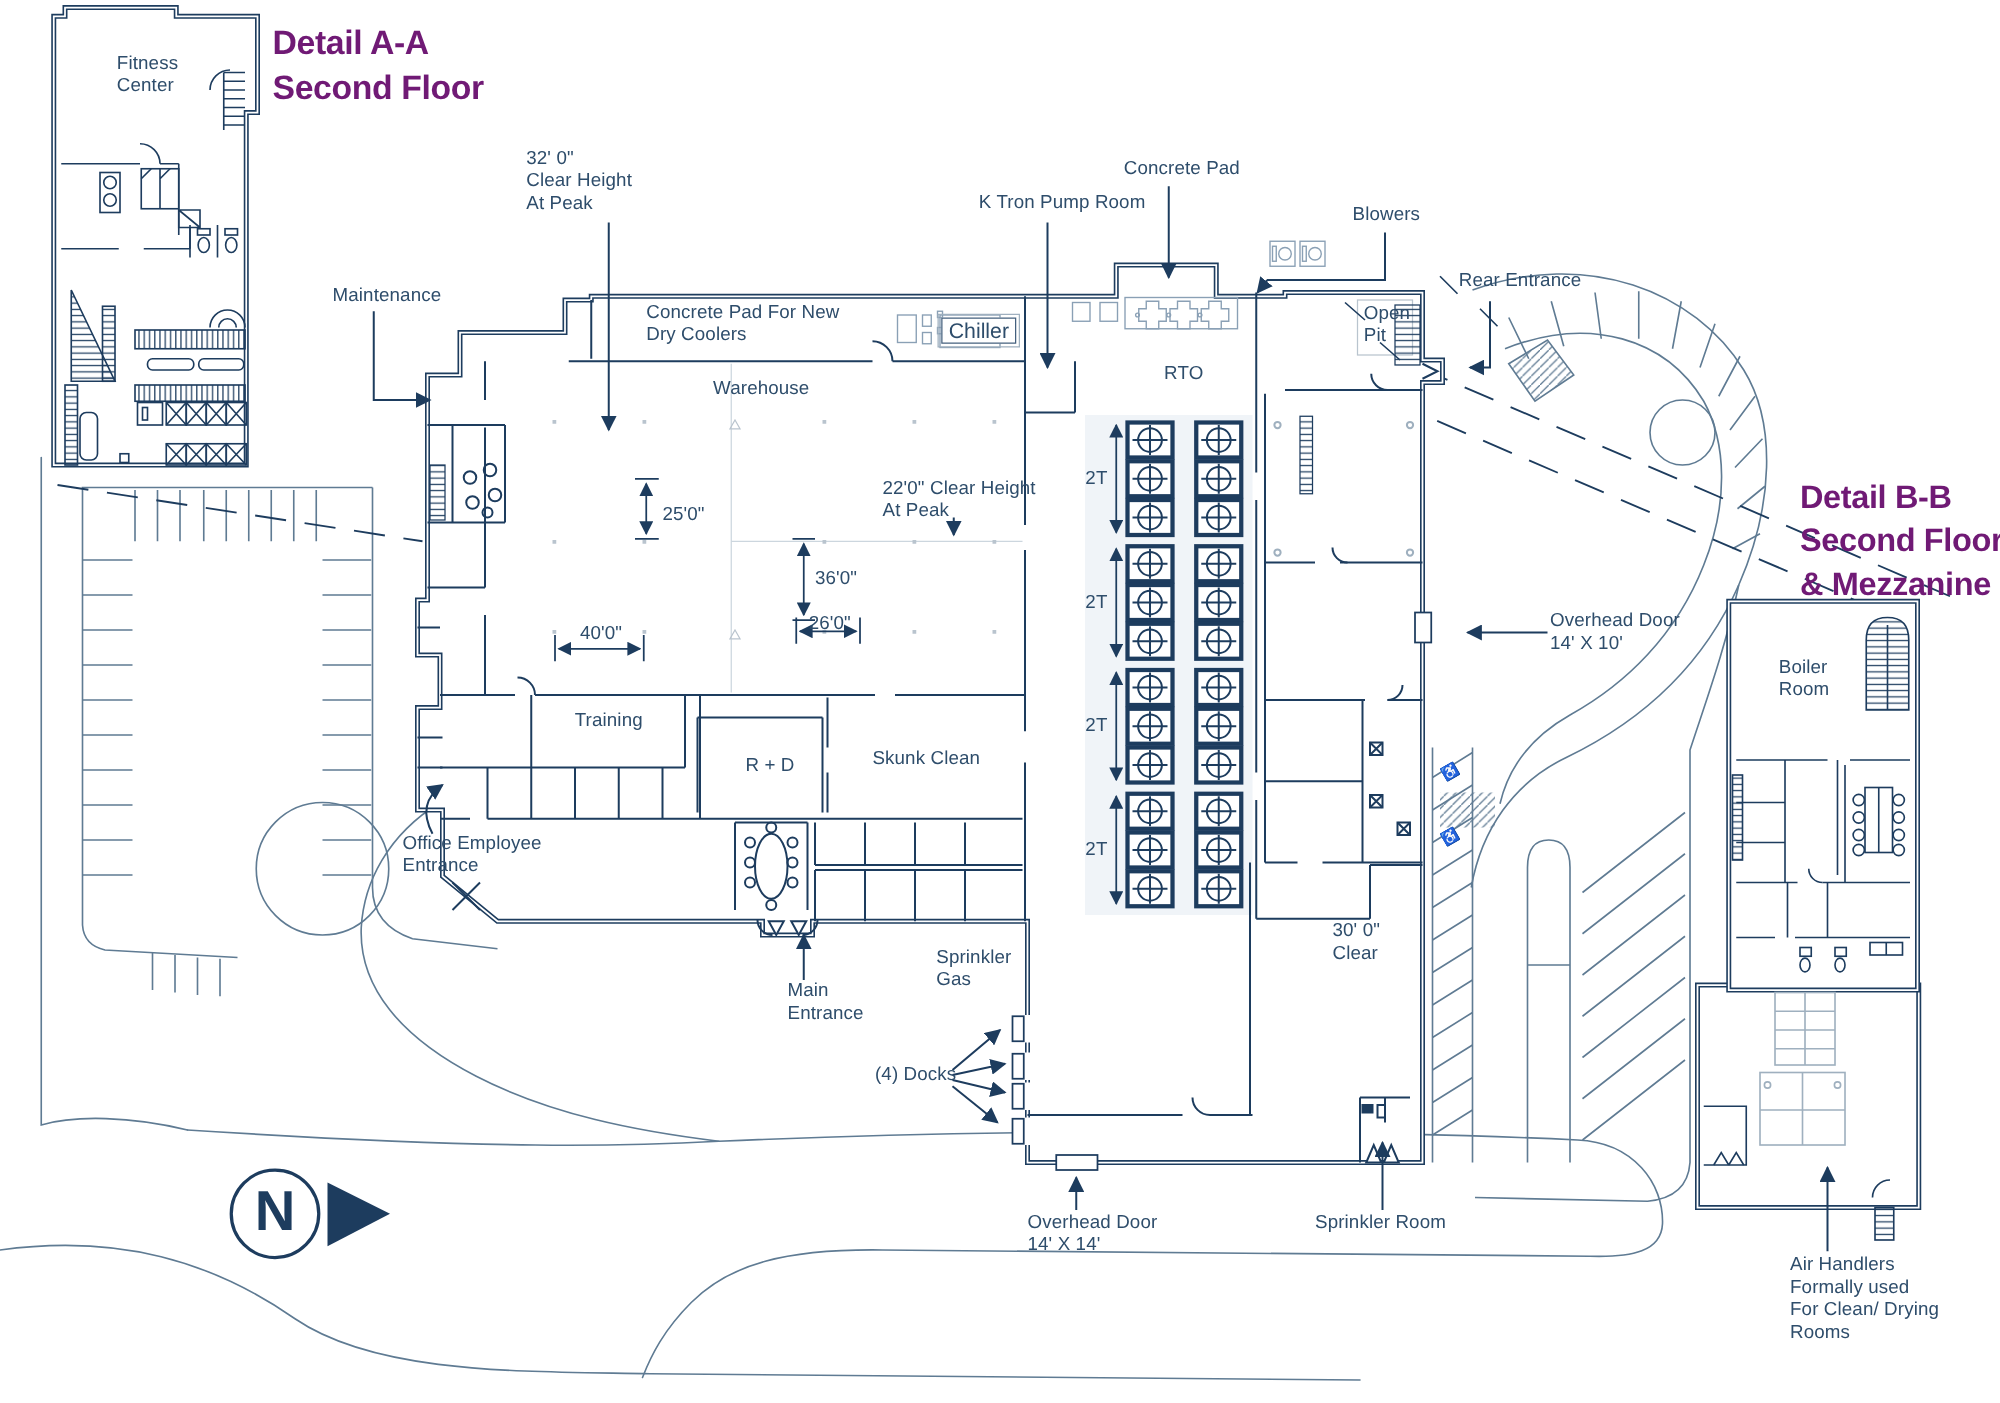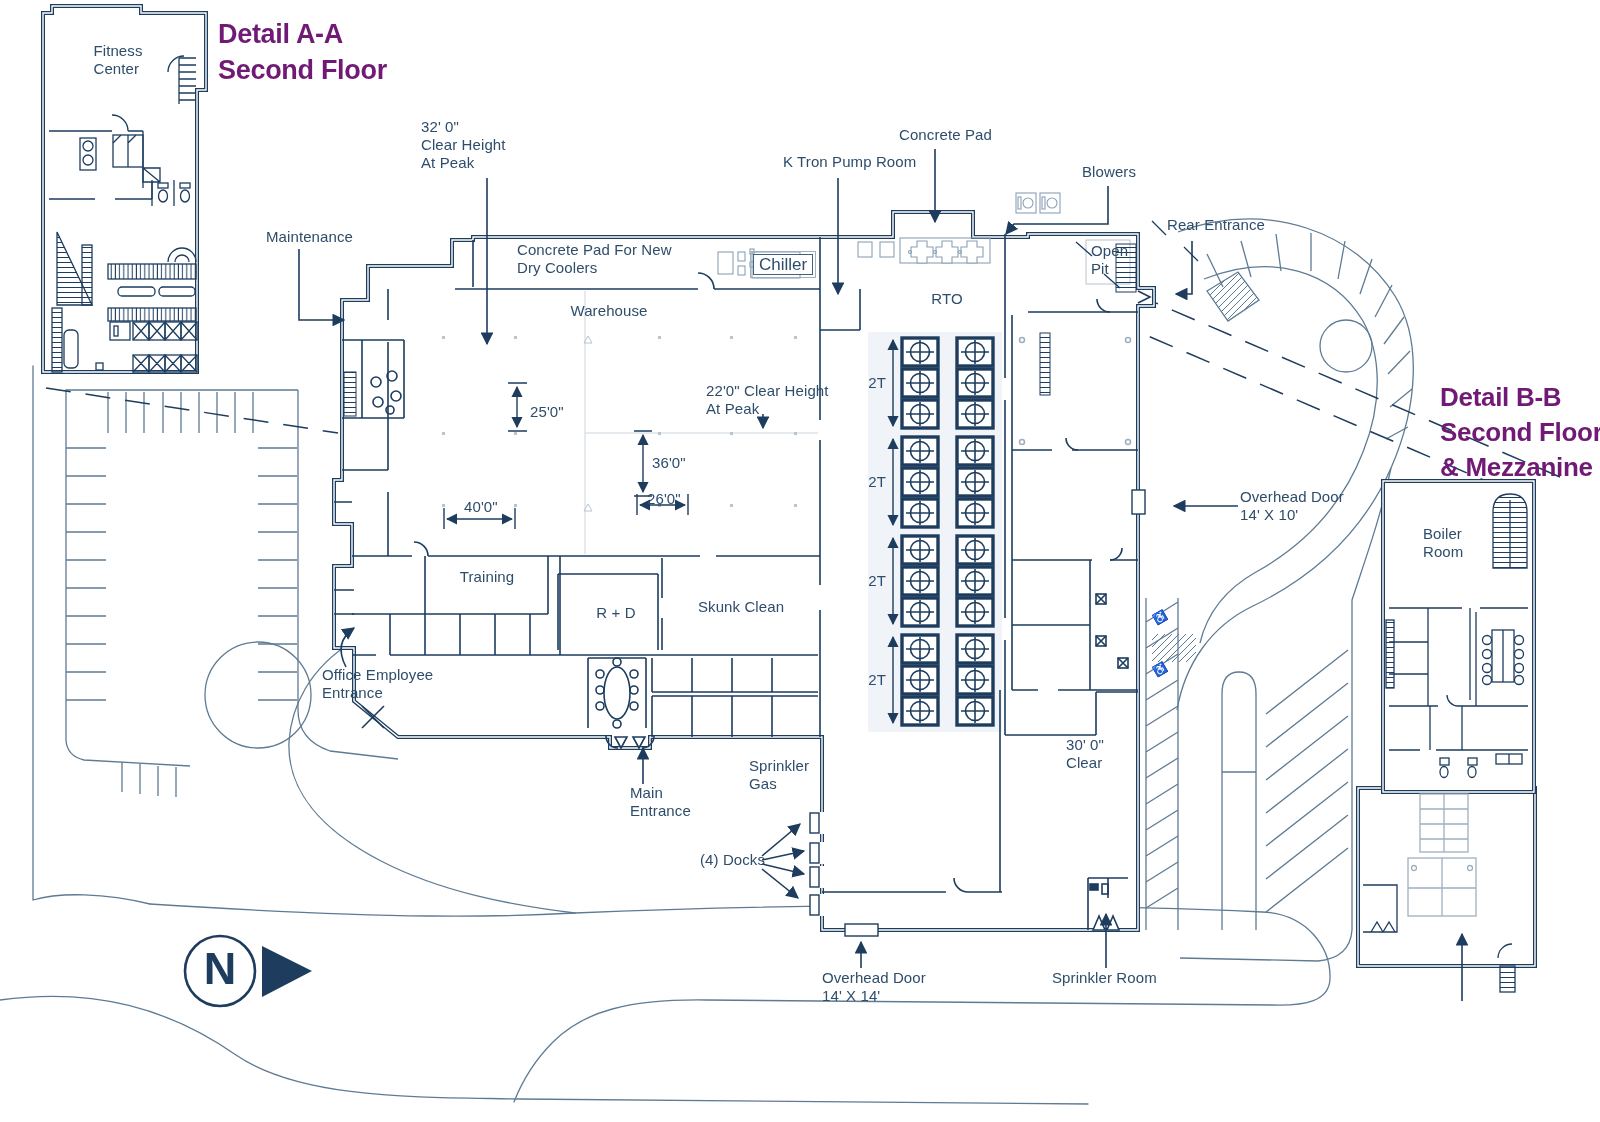--- a/index.html
+++ b/index.html
@@ -495,15 +495,21 @@
 <div class="lbl" style="left:700px;top:851px">
   <div>(4) Docks</div>
 </div>
 <div class="lbl" style="left:822px;top:969px">
   <div>Overhead Door</div>
   <div>14' X 14'</div>
 </div>
 <div class="lbl" style="left:1052px;top:969px">
   <div>Sprinkler Room</div>
 </div>
+<div class="lbl" style="left:1432px;top:1003px">
+  <div>Air Handlers</div>
+  <div>Formally used</div>
+  <div>For Clean/ Drying</div>
+  <div>Rooms</div>
+</div>
 <div class="nletter" style="left:197px;top:943px">N</div>
 
 </div>
 
 </body></html>

